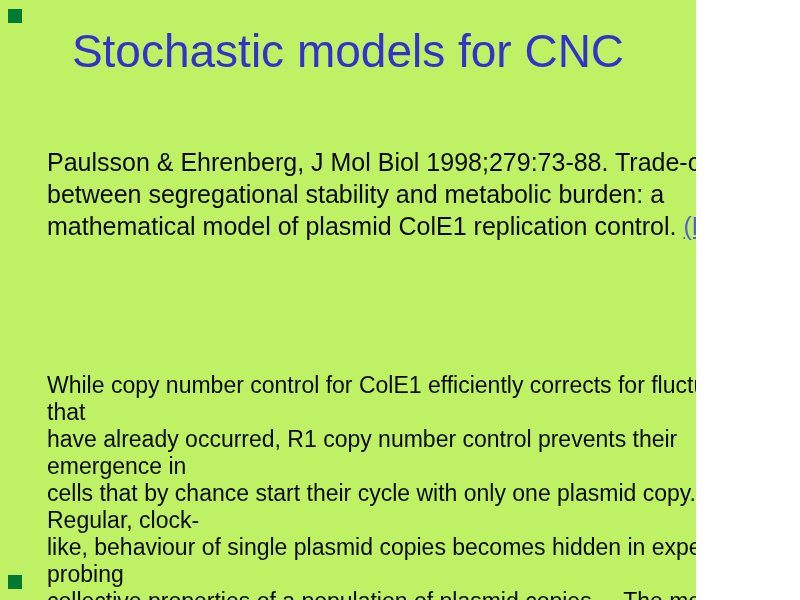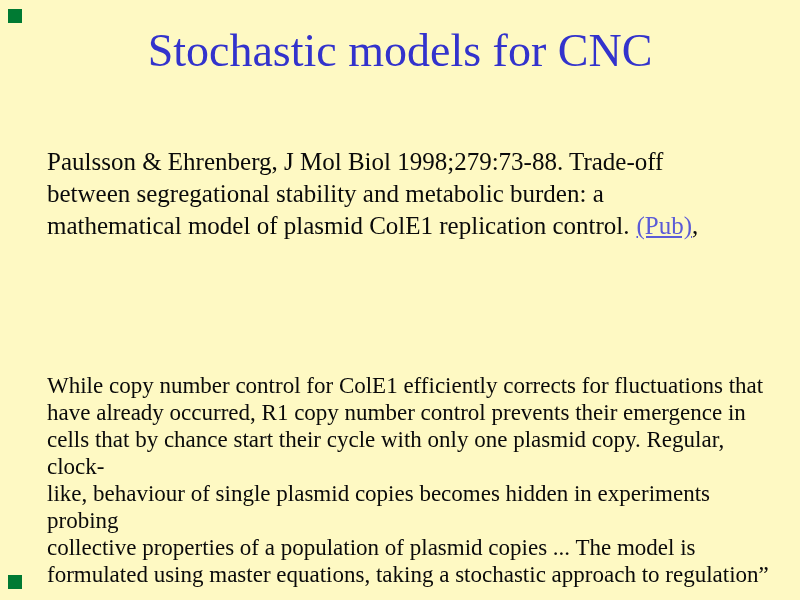--- a/index.html
+++ b/index.html
@@ -1,22 +1,22 @@
 <!DOCTYPE html>
 <html><head>
 <meta charset="utf-8">
 <style>
   html, body { margin: 0; padding: 0; background: #ffffff; }
   .slide {
     position: relative;
-    width: 800px;
+    width: 696px;
     height: 600px;
-    background: #fef9c3;
+    background: #bef264;
     overflow: hidden;
-    font-family: Liberation Serif, serif;
+    font-family: Liberation Sans, sans-serif;
     color: #0a0a0a;
   }
   .nav-square {
     position: absolute;
     left: 8px;
     width: 14px;
     height: 14px;
     background: #007a33;
     cursor: pointer;
   }

